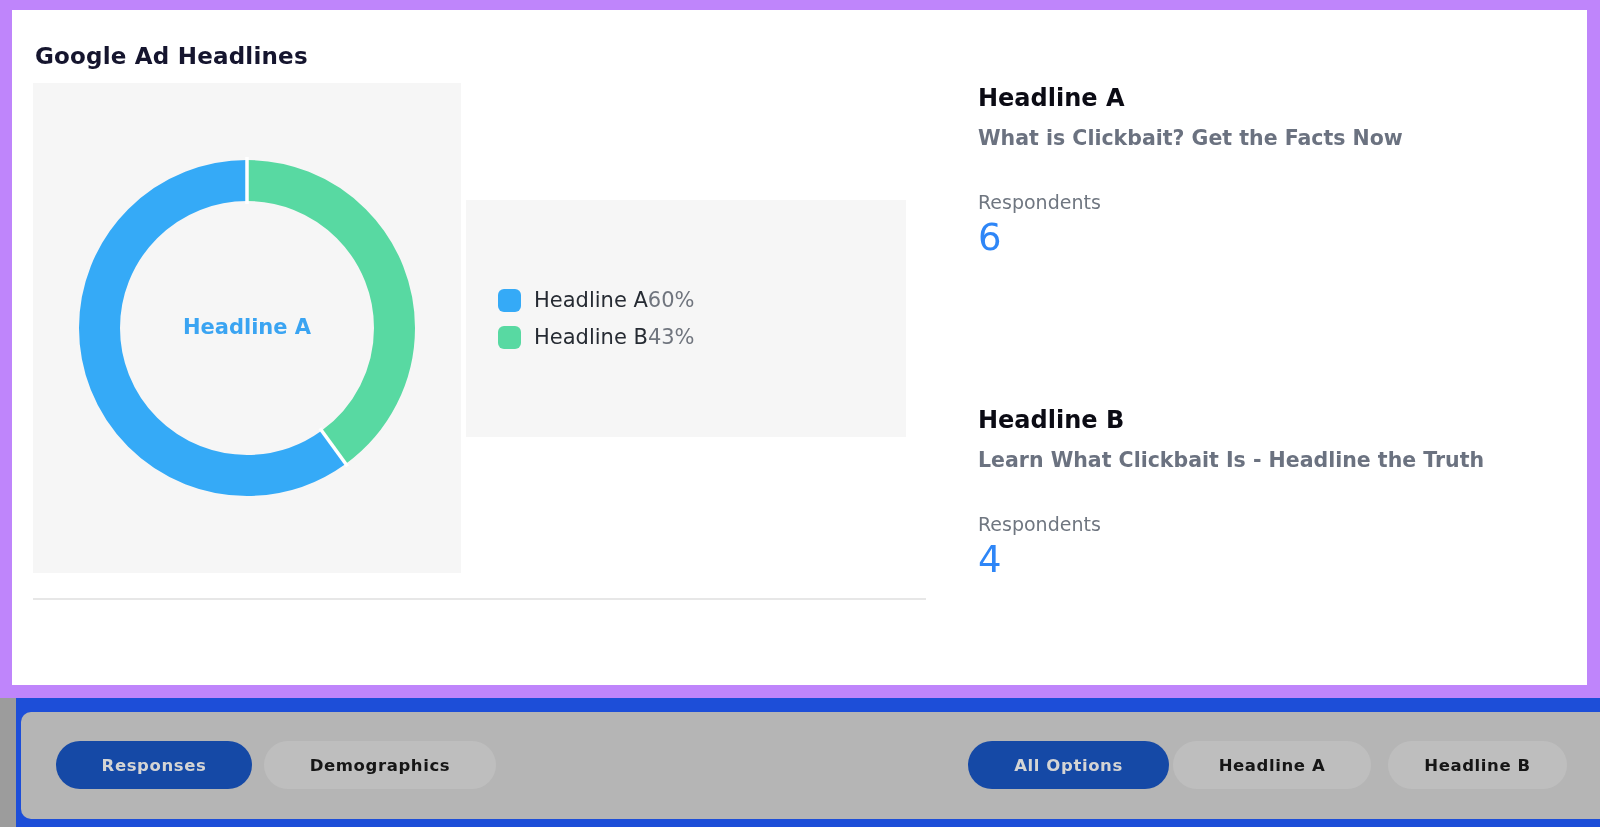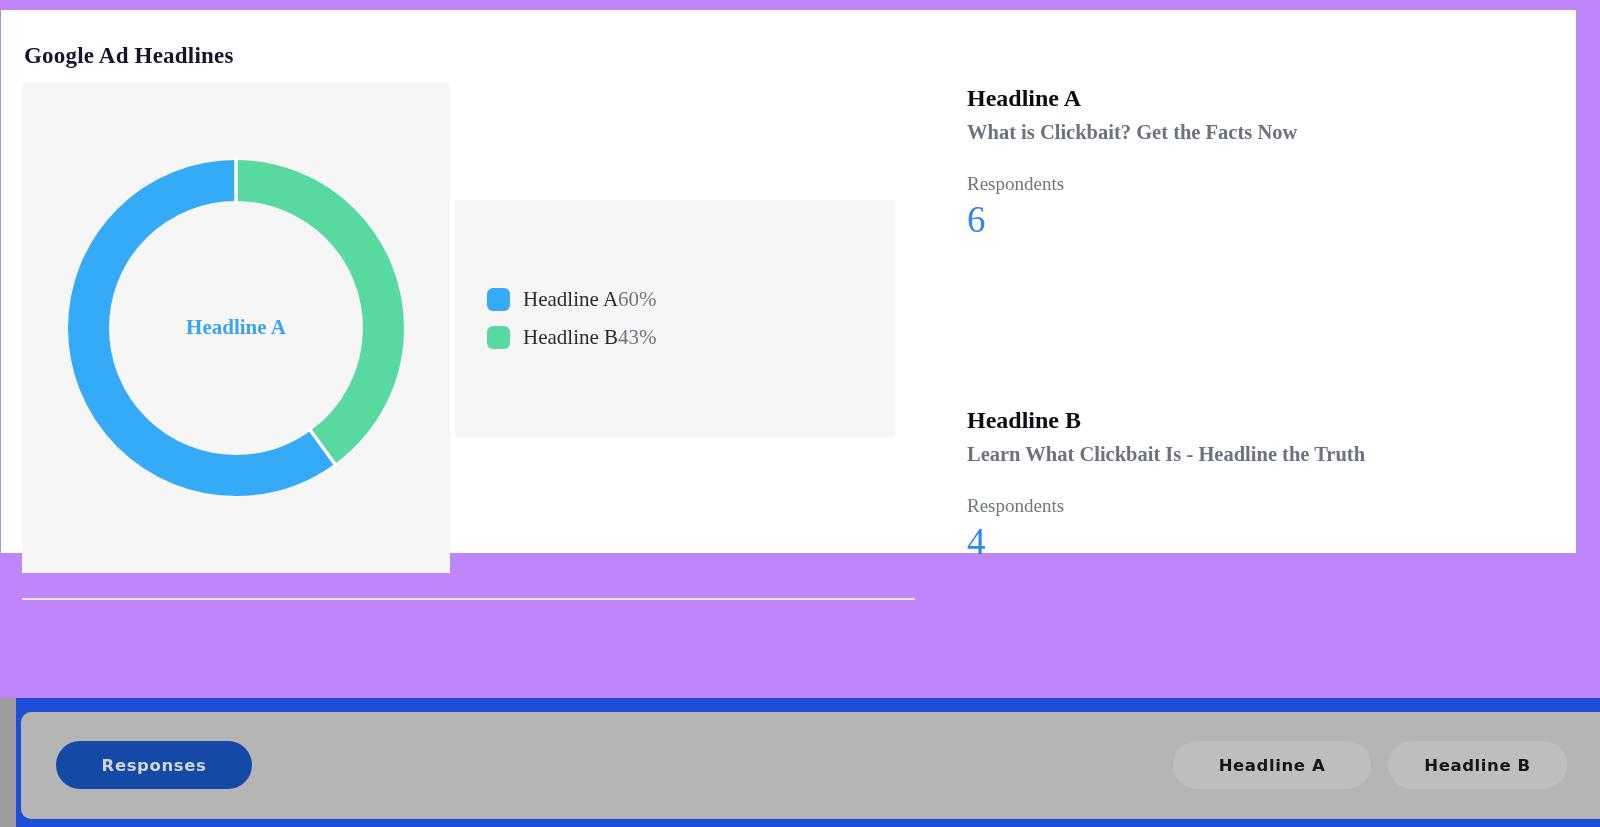--- a/index.html
+++ b/index.html
@@ -1,21 +1,21 @@
 <!DOCTYPE html>
 <html><head>
 <meta charset="utf-8">
 <style>
   * { margin:0; padding:0; box-sizing:border-box; }
   html,body { width:1600px; height:827px; overflow:hidden; background:#9c9c9c;
               font-family:"DejaVu Sans", sans-serif; }
 
   
   .frame { position:absolute; left:0; top:0; width:1600px; height:698px; background:#bf85fb; }
-  .card  { position:absolute; left:1px; top:10px; width:1575px; height:543px; background:#ffffff;font-family:Liberation Serif, serif; }
+  .card  { position:absolute; left:12px; top:10px; width:1575px; height:675px; background:#ffffff; }
 
   .page-title { position:absolute; left:23px; top:33px; font-size:23px; font-weight:bold;
                 color:#15152e; letter-spacing:0.2px; }
 
   
   .chart-panel { position:absolute; left:21px; top:73px; width:428px; height:490px; background:#f6f6f6; }
   .donut-center-label { position:absolute; left:104px; top:232px; width:220px; text-align:center;
                         font-size:21px; font-weight:bold; color:#3aa4f2; }
 
   
@@ -26,22 +26,22 @@
   .legend-label { margin-left:13px; font-size:21px; color:#262b33; }
   .legend-pct { font-size:21px; color:#70757e; }
 
   .divider { position:absolute; left:21px; top:588px; width:893px; height:2px; background:#e7e7e7; }
 
   
   .result-section { position:absolute; left:966px; width:590px; }
   .result-a { top:73px; }
   .result-b { top:395px; }
   .result-option { font-size:24px; font-weight:bold; color:#0b0b14; line-height:30px; }
-  .result-headline { margin-top:5px; font-size:20.5px; font-weight:bold; color:#6b7280; line-height:28px; }
-  .result-resp-label { margin-top:25px; font-size:19px; color:#6f7680; line-height:26px; }
+  .result-headline { margin-top:11px; font-size:20.5px; font-weight:bold; color:#6b7280; line-height:28px; }
+  .result-resp-label { margin-top:37px; font-size:19px; color:#6f7680; line-height:26px; }
   .result-count { margin-top:1px; font-size:37px; font-weight:400; color:#2e86f7; line-height:44px; }
 
   
   .footer { position:absolute; left:16px; top:698px; width:1600px; height:129px; background:#1d4ed8; }
   .footer-panel { position:absolute; left:5px; top:14px; width:1590px; height:107px;
                   background:#b5b5b5; border-radius:10px; }
   .pill { position:absolute; top:29px; height:48px; border:none; border-radius:24px;
           font-family:"DejaVu Sans", sans-serif; font-size:16.5px; font-weight:bold;
           letter-spacing:0.6px; cursor:pointer; }
   .pill.active { background:#1549a6; color:#d4d4d4; }
@@ -98,16 +98,18 @@
       <div class="result-resp-label">Respondents</div>
       <div class="result-count">4</div>
     </div>
 
   </div>
 </div>
 
 <div class="footer">
   <div class="footer-panel">
     <button class="pill active pill-responses">Responses</button>
+    <button class="pill inactive pill-demographics">Demographics</button>
+    <button class="pill active pill-alloptions">All Options</button>
     <button class="pill inactive pill-headline-a">Headline A</button>
     <button class="pill inactive pill-headline-b">Headline B</button>
   </div>
 </div>
 
 </body></html>

